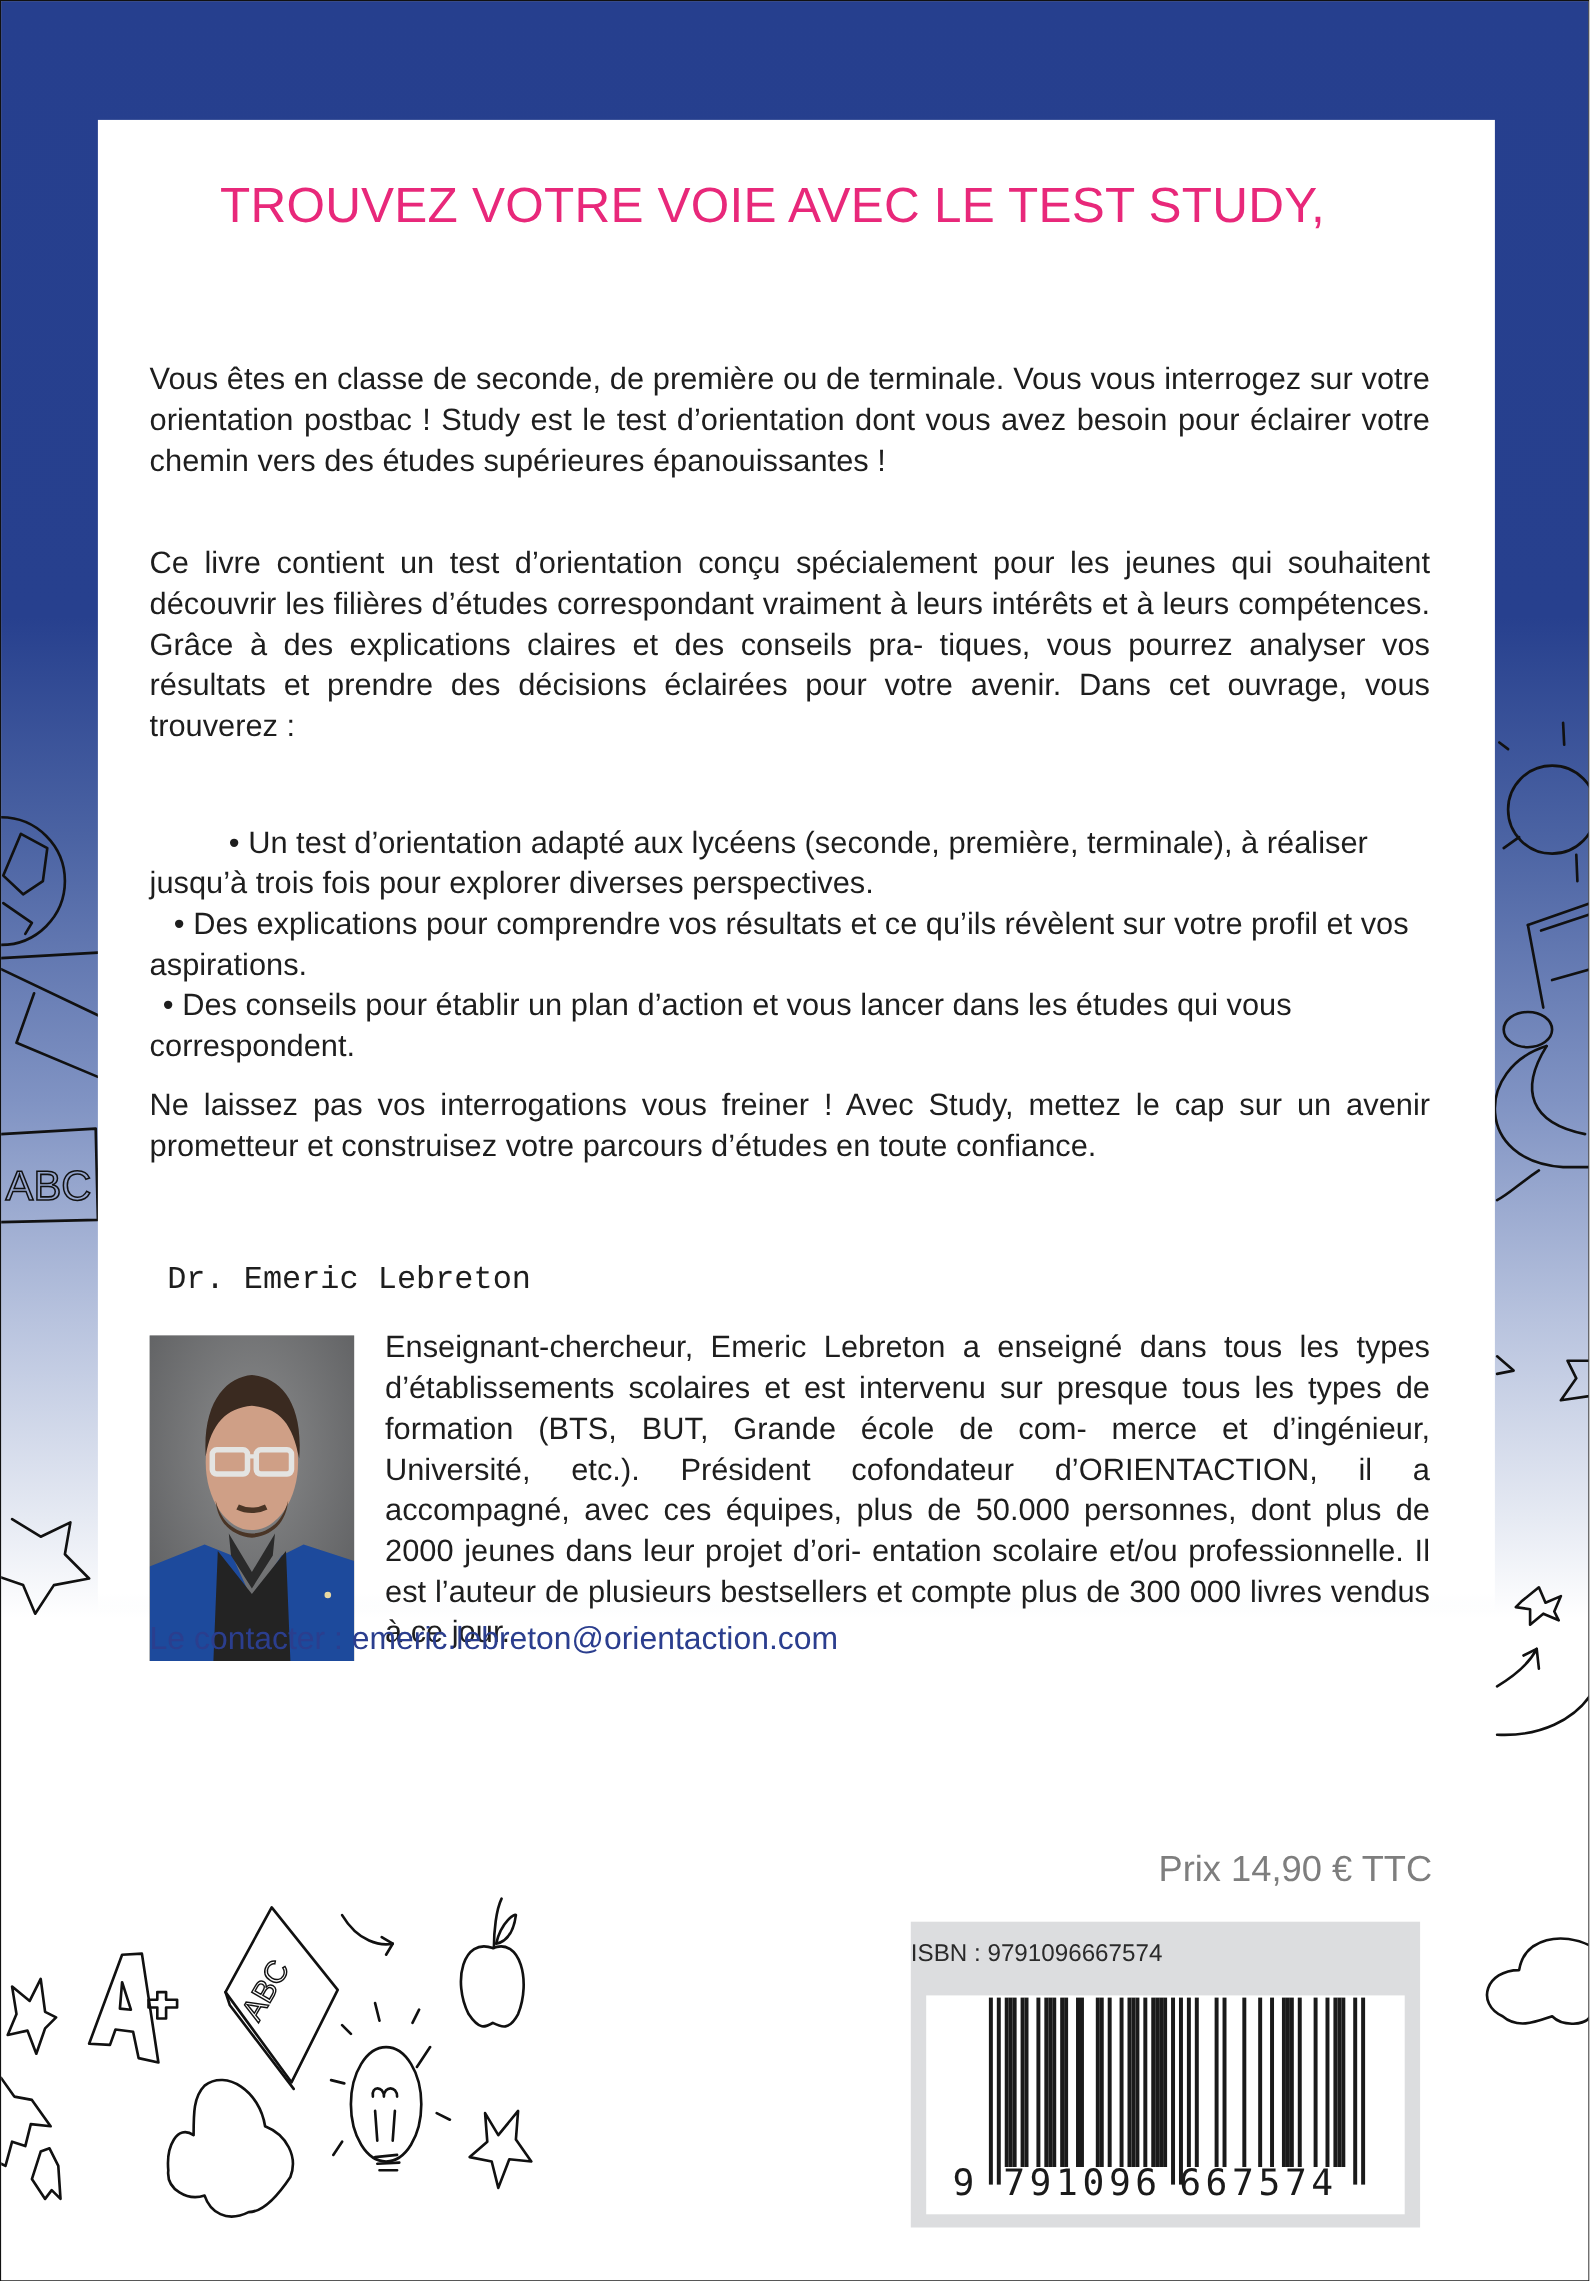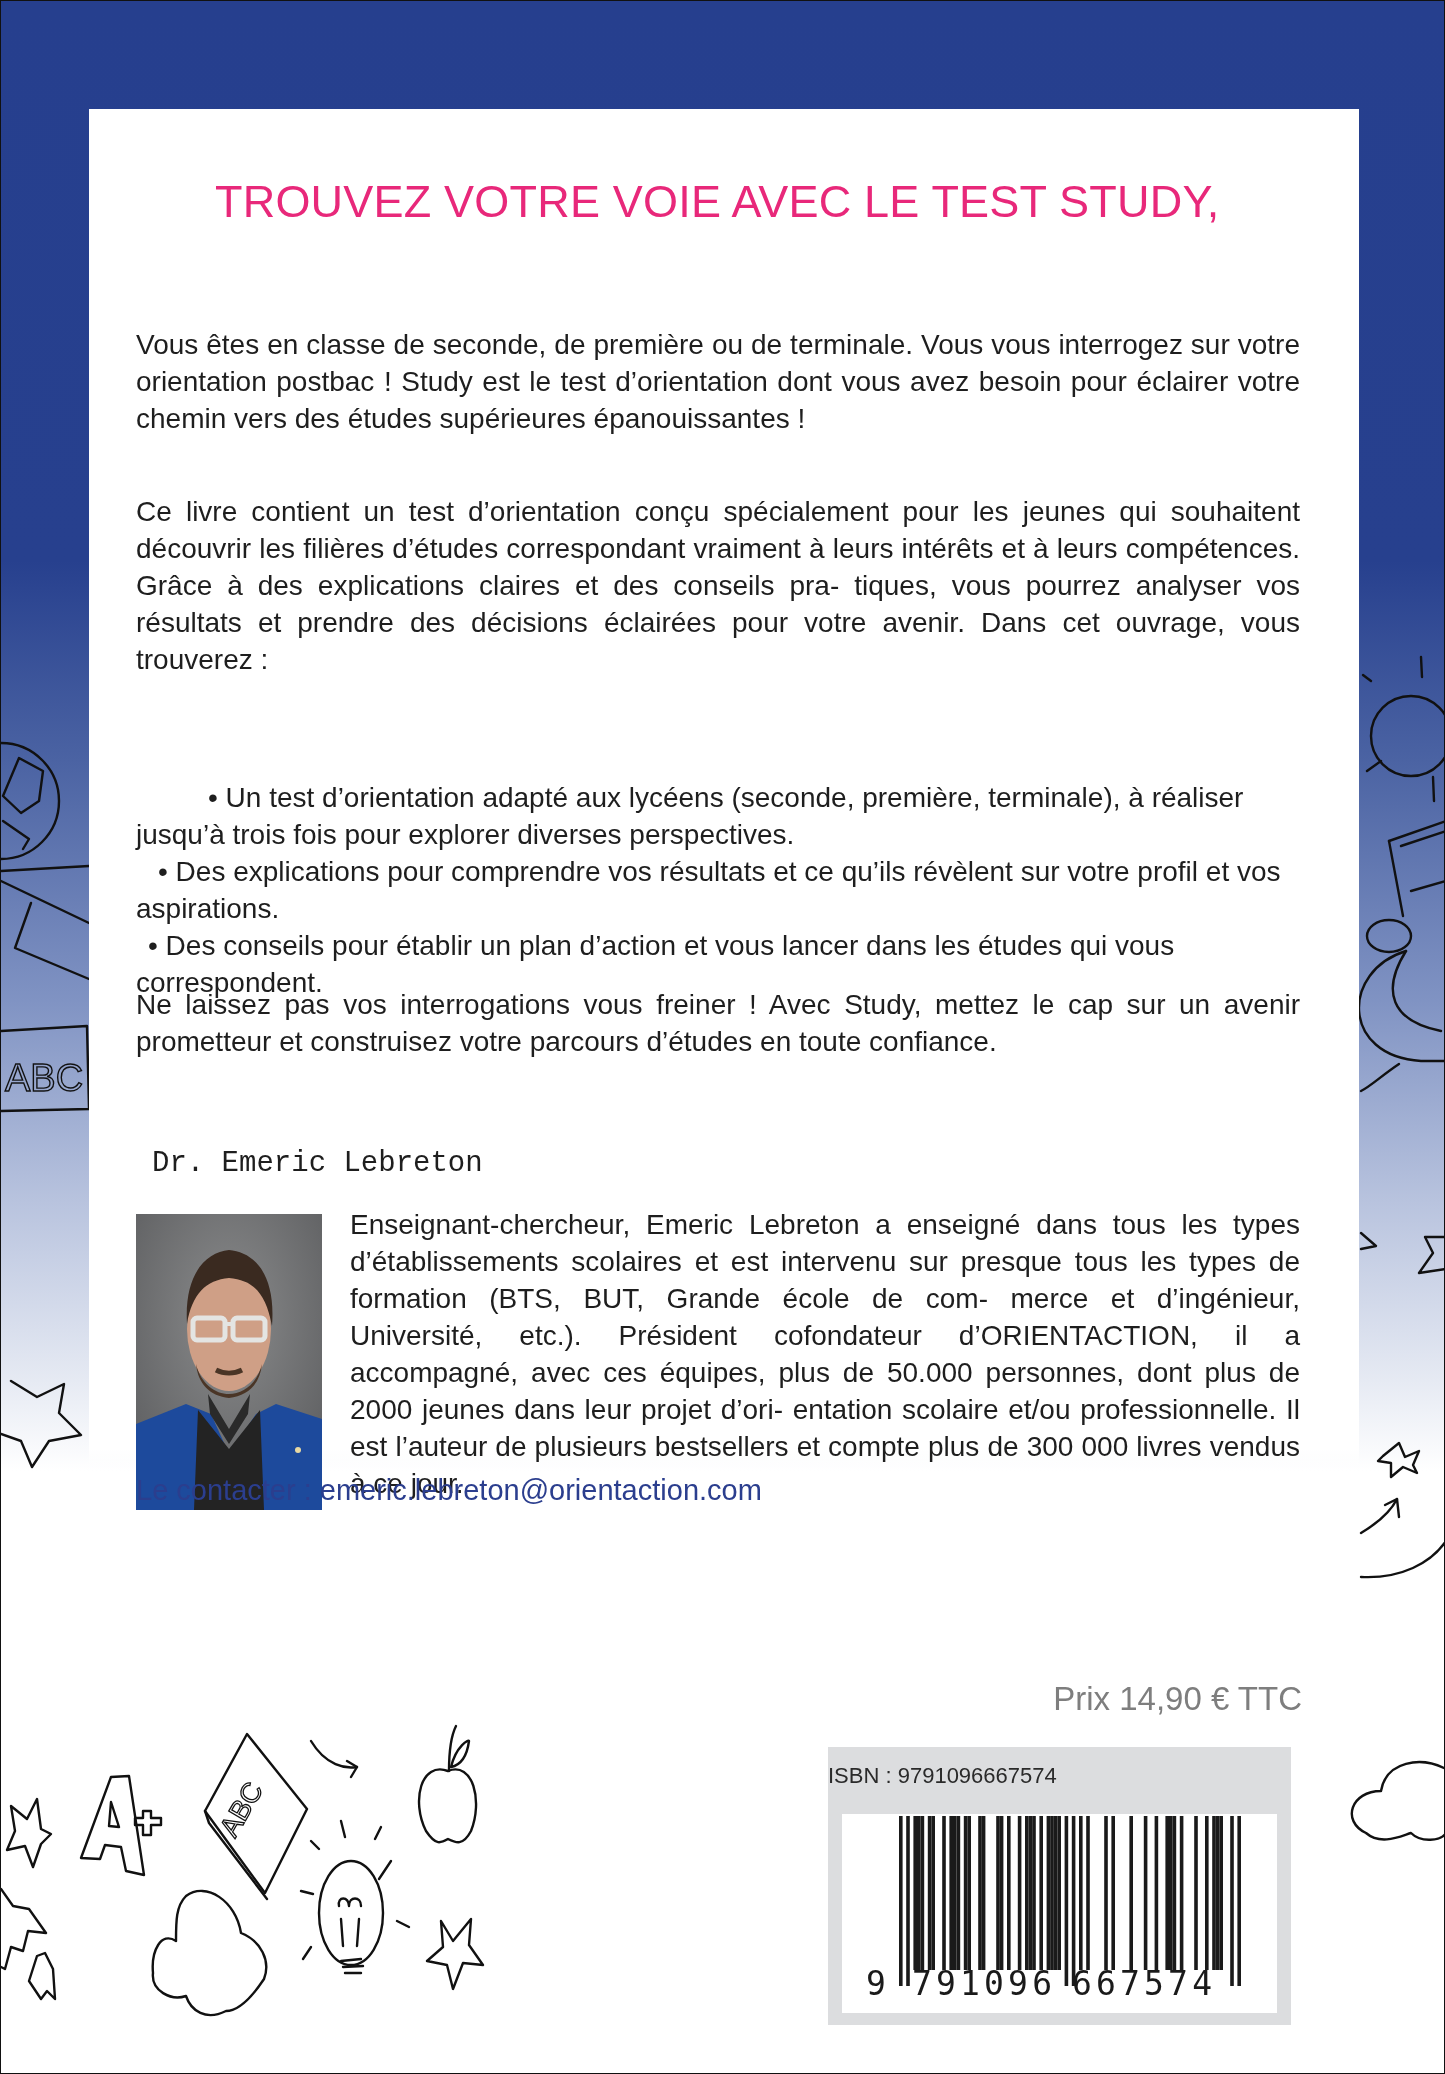--- a/index.html
+++ b/index.html
@@ -14,31 +14,31 @@
   #doodles path, #doodles circle, #doodles ellipse, #doodles line, #doodles polyline, #doodles polygon, #doodles rect {
     fill: none; stroke: #111; stroke-width: 2.4; stroke-linecap: round; stroke-linejoin: round;
   }
   #panel {
     position: absolute; left: 88px; top: 108px; width: 1270px; height: 1360px;
     background: linear-gradient(to bottom, #fff 0, #fff 1340px, rgba(255,255,255,0.0) 1360px);
   }
   #title {
     position: absolute; left: 199px; top: 160px; width: 1100px;
     color: #e8287a; font-family: "Liberation Sans", sans-serif; font-size: 45px; line-height: 52px;
-    letter-spacing: 0.2px; margin: 15px; font-weight: normal;
+    letter-spacing: 0.2px; margin: 0; font-weight: normal;
   }
   .body-text {
     position: absolute; left: 135px; width: 1164px;
     color: #1e1e1e; font-family: "Liberation Sans", sans-serif; font-size: 28px; line-height: 37px;
     text-align: justify; margin: 0;
   }
   .bullets { position: absolute; left: 135px; width: 1164px; margin: 0; padding: 0; list-style: none;
     color: #1e1e1e; font-family: "Liberation Sans", sans-serif; font-size: 28px; line-height: 37px; }
   .bullets li { margin: 0; }
-  .bullets li.b1 { text-indent: 72px; margin-top: 32px; }
+  .bullets li.b1 { text-indent: 72px; }
   .bullets li.b2 { text-indent: 22px; }
   .bullets li.b3 { text-indent: 12px; }
   #author-name { position: absolute; left: 135px; top: 1128px; color: #1e1e1e;
     font-family: Liberation Mono, monospace; font-size: 29px; line-height: 37px; margin: 16px; }
   #photo { position: absolute; left: 135px; top: 1213px; width: 186px; height: 296px; overflow: hidden; background: #6f7071; }
   #bio { top: 1205px; left: 349px; width: 950px; }
   #contact { position: absolute; left: 135px; top: 1471px; color: #2b3e8e;
     font-family: "Liberation Sans", sans-serif; font-size: 29px; line-height: 37px; margin: 0; }
   #price { position: absolute; right: 142px; top: 1678px; color: #7e7e7e;
     font-family: "Liberation Sans", sans-serif; font-size: 33px; line-height: 40px; margin: 0; }

